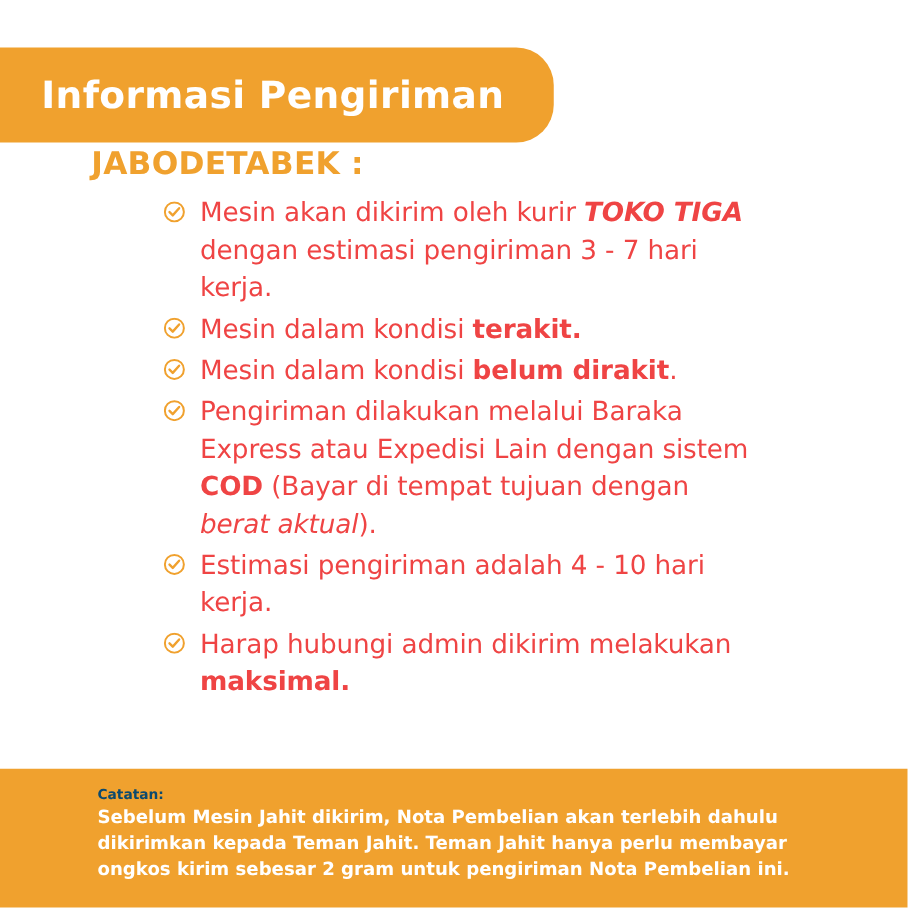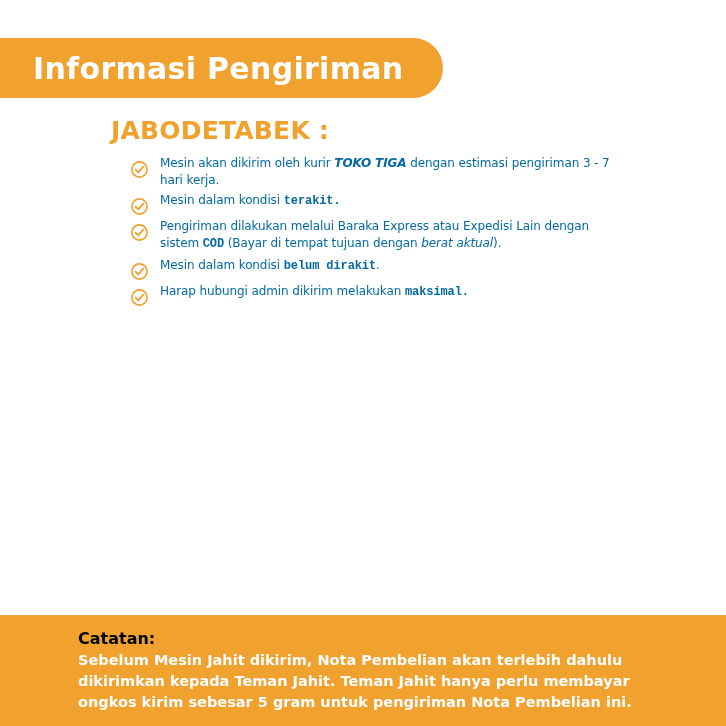--- a/index.html
+++ b/index.html
@@ -20,21 +20,21 @@
     position: relative;
     background: #ffffff;
   }
 
   
   .header-bar {
     position: absolute;
     left: 0;
     top: 38px;
     width: 443px;
-    height: 60px;
+    height: 76px;
     background: #f0a12e;
     border-top-right-radius: 30px;
     border-bottom-right-radius: 30px;
     display: flex;
     align-items: center;
   }
   .header-title {
     color: #ffffff;
     font-size: 30px;
     font-weight: bold;
@@ -51,21 +51,21 @@
     width: 726px;
     padding: 0 40px 0 0;
   }
 
   .section { margin-bottom: 2px; }
 
   .section-title {
     color: #f0a12e;
     font-size: 25px;
     font-weight: bold;
-    margin-left: 111px;
+    margin-left: 73px;
     margin-bottom: 10px;
     letter-spacing: 0.2px;
   }
 
   .section + .section .section-title { margin-top: 44px; }
 
   ul.items {
     list-style: none;
     margin: 0;
     padding: 0;
@@ -81,43 +81,43 @@
   .check-icon {
     flex: 0 0 auto;
     width: 17px;
     height: 17px;
     margin-top: 6px;
     margin-right: 12px;
   }
   .check-icon svg { display: block; }
 
   .item-text {
-    color: #0369a1;
-    font-size: 12px;
+    color: #ef4444;
+    font-size: 21px;
     line-height: 1.43;
     max-width: 452px;
     letter-spacing: -0.1px;
   }
-  .item-text b { font-weight: bold; font-family: Liberation Mono, monospace; }
+  .item-text b { font-weight: bold; }
   .item-text i { font-style: italic; }
   .item-text .bi { font-weight: bold; font-style: italic; }
 
   
   .footer {
     position: absolute;
     left: 0;
     bottom: 0;
     width: 726px;
     height: 111px;
     background: #f0a12e;
     padding: 14px 40px 0 78px;
   }
   .footer-title {
-    color: #000000;
-    font-size: 16px;
+    color: #0c4a6e;
+    font-size: 11px;
     font-weight: bold;
     margin-bottom: 2px;
   }
   .footer-text {
     color: #ffffff;
     font-size: 14.5px;
     font-weight: bold;
     line-height: 1.45;
     max-width: 590px;
   }
@@ -158,43 +158,52 @@
         </div>
         <div class="section">
           <ul class="items">
             <li class="item">
               <span class="check-icon">
                 <svg width="17" height="17" viewBox="0 0 17 17">
                   <circle cx="8.5" cy="8.5" r="7.6" fill="none" stroke="#f0a12e" stroke-width="1.6"></circle>
                   <path d="M4.6 8.7 L7.2 11.3 L12.3 5.6" fill="none" stroke="#f0a12e" stroke-width="1.9" stroke-linecap="round" stroke-linejoin="round"></path>
                 </svg>
               </span>
+              <span class="item-text"><span>Mesin dalam kondisi </span><b>belum dirakit</b><span>.</span></span>
+            </li>
+            <li class="item">
+              <span class="check-icon">
+                <svg width="17" height="17" viewBox="0 0 17 17">
+                  <circle cx="8.5" cy="8.5" r="7.6" fill="none" stroke="#f0a12e" stroke-width="1.6"></circle>
+                  <path d="M4.6 8.7 L7.2 11.3 L12.3 5.6" fill="none" stroke="#f0a12e" stroke-width="1.9" stroke-linecap="round" stroke-linejoin="round"></path>
+                </svg>
+              </span>
               <span class="item-text"><span>Pengiriman dilakukan melalui Baraka Express atau Expedisi Lain dengan sistem </span><b>COD</b><span> (Bayar di tempat tujuan dengan </span><i>berat aktual</i><span>).</span></span>
             </li>
             <li class="item">
               <span class="check-icon">
                 <svg width="17" height="17" viewBox="0 0 17 17">
                   <circle cx="8.5" cy="8.5" r="7.6" fill="none" stroke="#f0a12e" stroke-width="1.6"></circle>
                   <path d="M4.6 8.7 L7.2 11.3 L12.3 5.6" fill="none" stroke="#f0a12e" stroke-width="1.9" stroke-linecap="round" stroke-linejoin="round"></path>
                 </svg>
               </span>
-              <span class="item-text"><span>Mesin dalam kondisi </span><b>belum dirakit</b><span>.</span></span>
+              <span class="item-text"><span>Estimasi pengiriman adalah 4 - 10 hari kerja.</span></span>
             </li>
             <li class="item">
               <span class="check-icon">
                 <svg width="17" height="17" viewBox="0 0 17 17">
                   <circle cx="8.5" cy="8.5" r="7.6" fill="none" stroke="#f0a12e" stroke-width="1.6"></circle>
                   <path d="M4.6 8.7 L7.2 11.3 L12.3 5.6" fill="none" stroke="#f0a12e" stroke-width="1.9" stroke-linecap="round" stroke-linejoin="round"></path>
                 </svg>
               </span>
               <span class="item-text"><span>Harap hubungi admin dikirim melakukan </span><b>maksimal.</b></span>
             </li>
           </ul>
         </div>
       </div>
   </div>
 
   <div class="footer">
     <div class="footer-title">Catatan:</div>
-    <div class="footer-text">Sebelum Mesin Jahit dikirim, Nota Pembelian akan terlebih dahulu dikirimkan kepada Teman Jahit. Teman Jahit hanya perlu membayar ongkos kirim sebesar 5 gram untuk pengiriman Nota Pembelian ini.</div>
+    <div class="footer-text">Sebelum Mesin Jahit dikirim, Nota Pembelian akan terlebih dahulu dikirimkan kepada Teman Jahit. Teman Jahit hanya perlu membayar ongkos kirim sebesar 2 gram untuk pengiriman Nota Pembelian ini.</div>
   </div>
 
 </div>
 
 </body></html>

